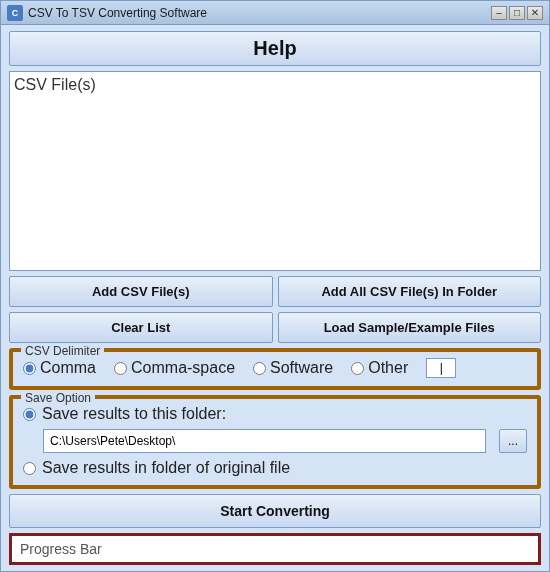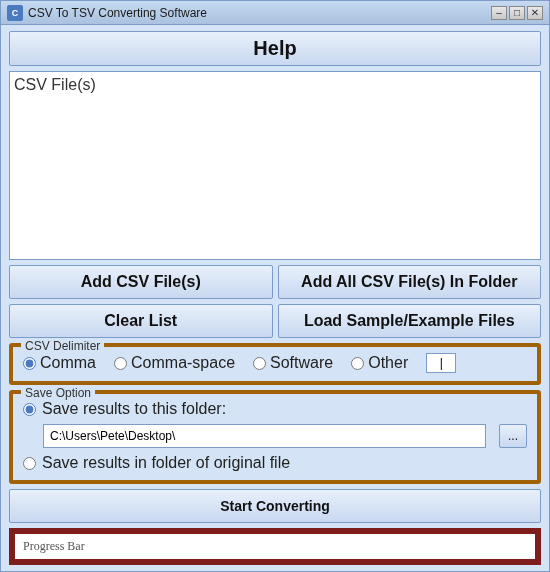--- a/index.html
+++ b/index.html
@@ -114,21 +114,21 @@
       gap: 5px;
     }
 
     .action-button {
       flex: 1;
       background: linear-gradient(to bottom, #e8f0fa, #c8d8f0);
       border: 1px solid #7a9cc7;
       padding: 7px 16px;
       text-align: center;
       font-weight: bold;
-      font-size: 16px;
+      font-size: 13px;
       cursor: pointer;
       border-radius: 2px;
       color: #111;
     }
 
     .group-box {
       border: 4px solid #a16207;
       border-radius: 3px;
       padding: 6px 10px 8px 10px;
       position: relative;
@@ -224,26 +224,25 @@
       text-align: center;
       font-weight: bold;
       font-size: 14px;
       cursor: pointer;
       border-radius: 2px;
       color: #111;
     }
 
     .progress-bar-container {
       background: white;
-      border: 6px solid #7f1d1d;
+      border: 3px solid #7f1d1d;
       padding: 5px 8px;
-      font-size: 12px;
+      font-size: 14px;
       color: #555;
       min-height: 28px;
-      font-family: Liberation Serif, serif;
     }
   </style>
 </head>
 <body>
 
 <div class="window">
   <div class="title-bar">
     <div class="title-bar-icon">C</div>
     <span class="title-bar-text">CSV To TSV Converting Software</span>
     <div class="title-bar-controls">

